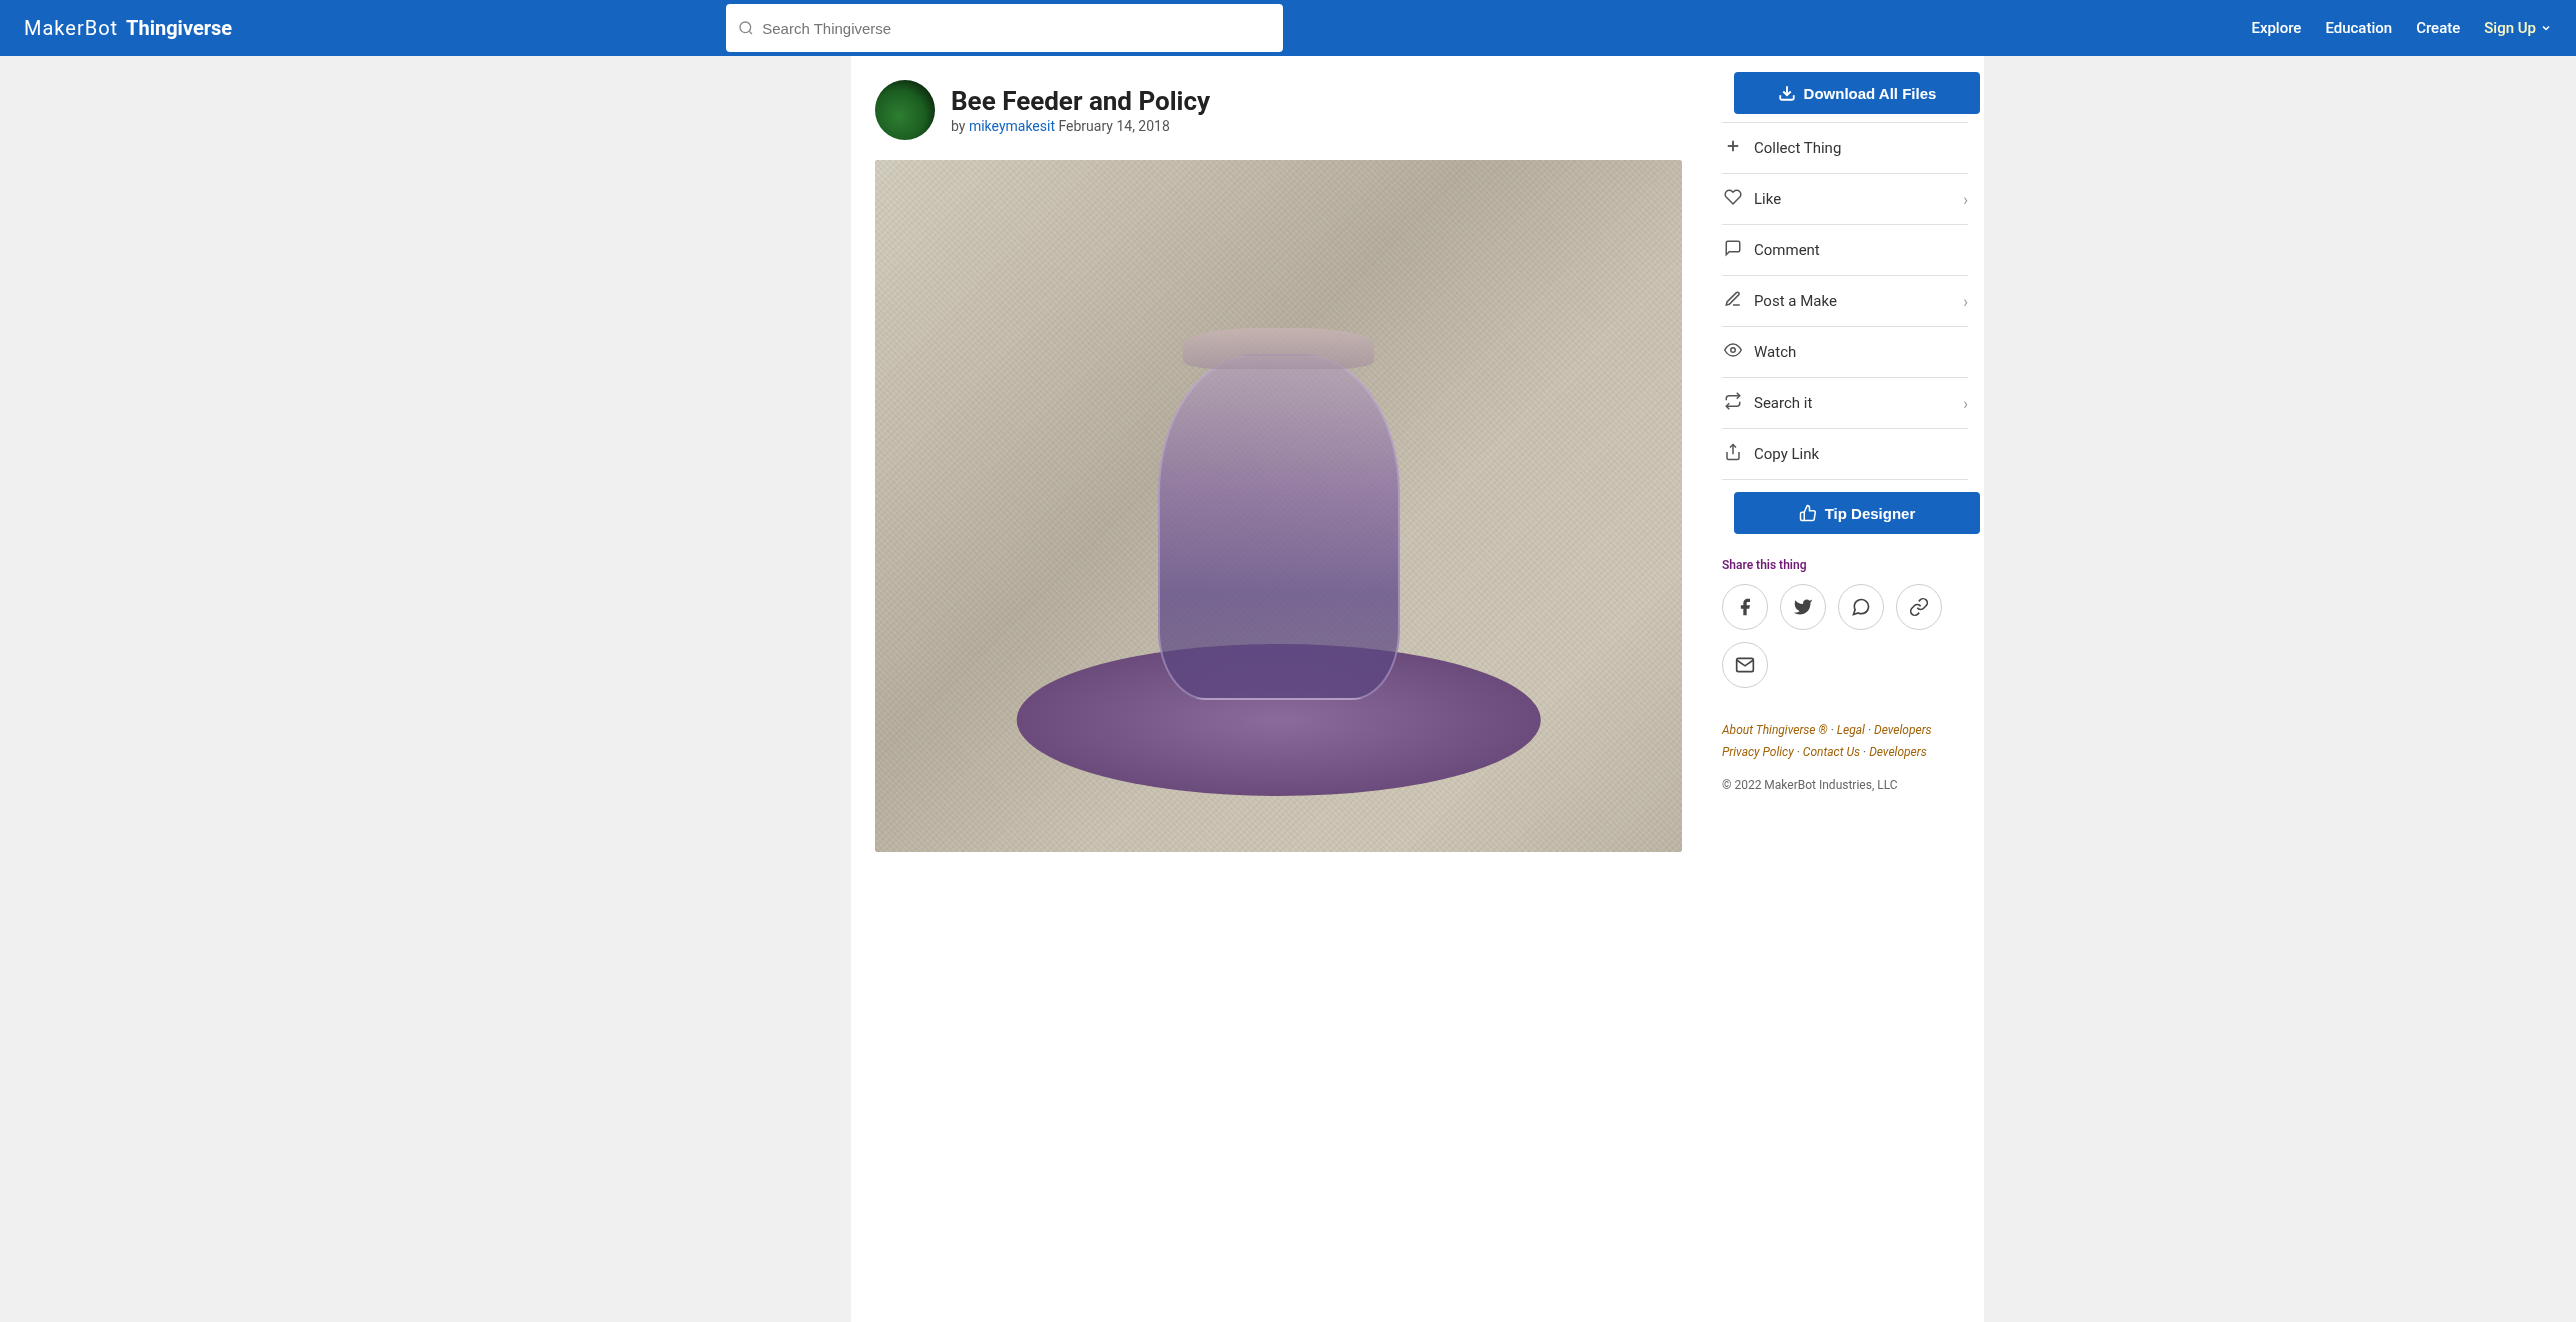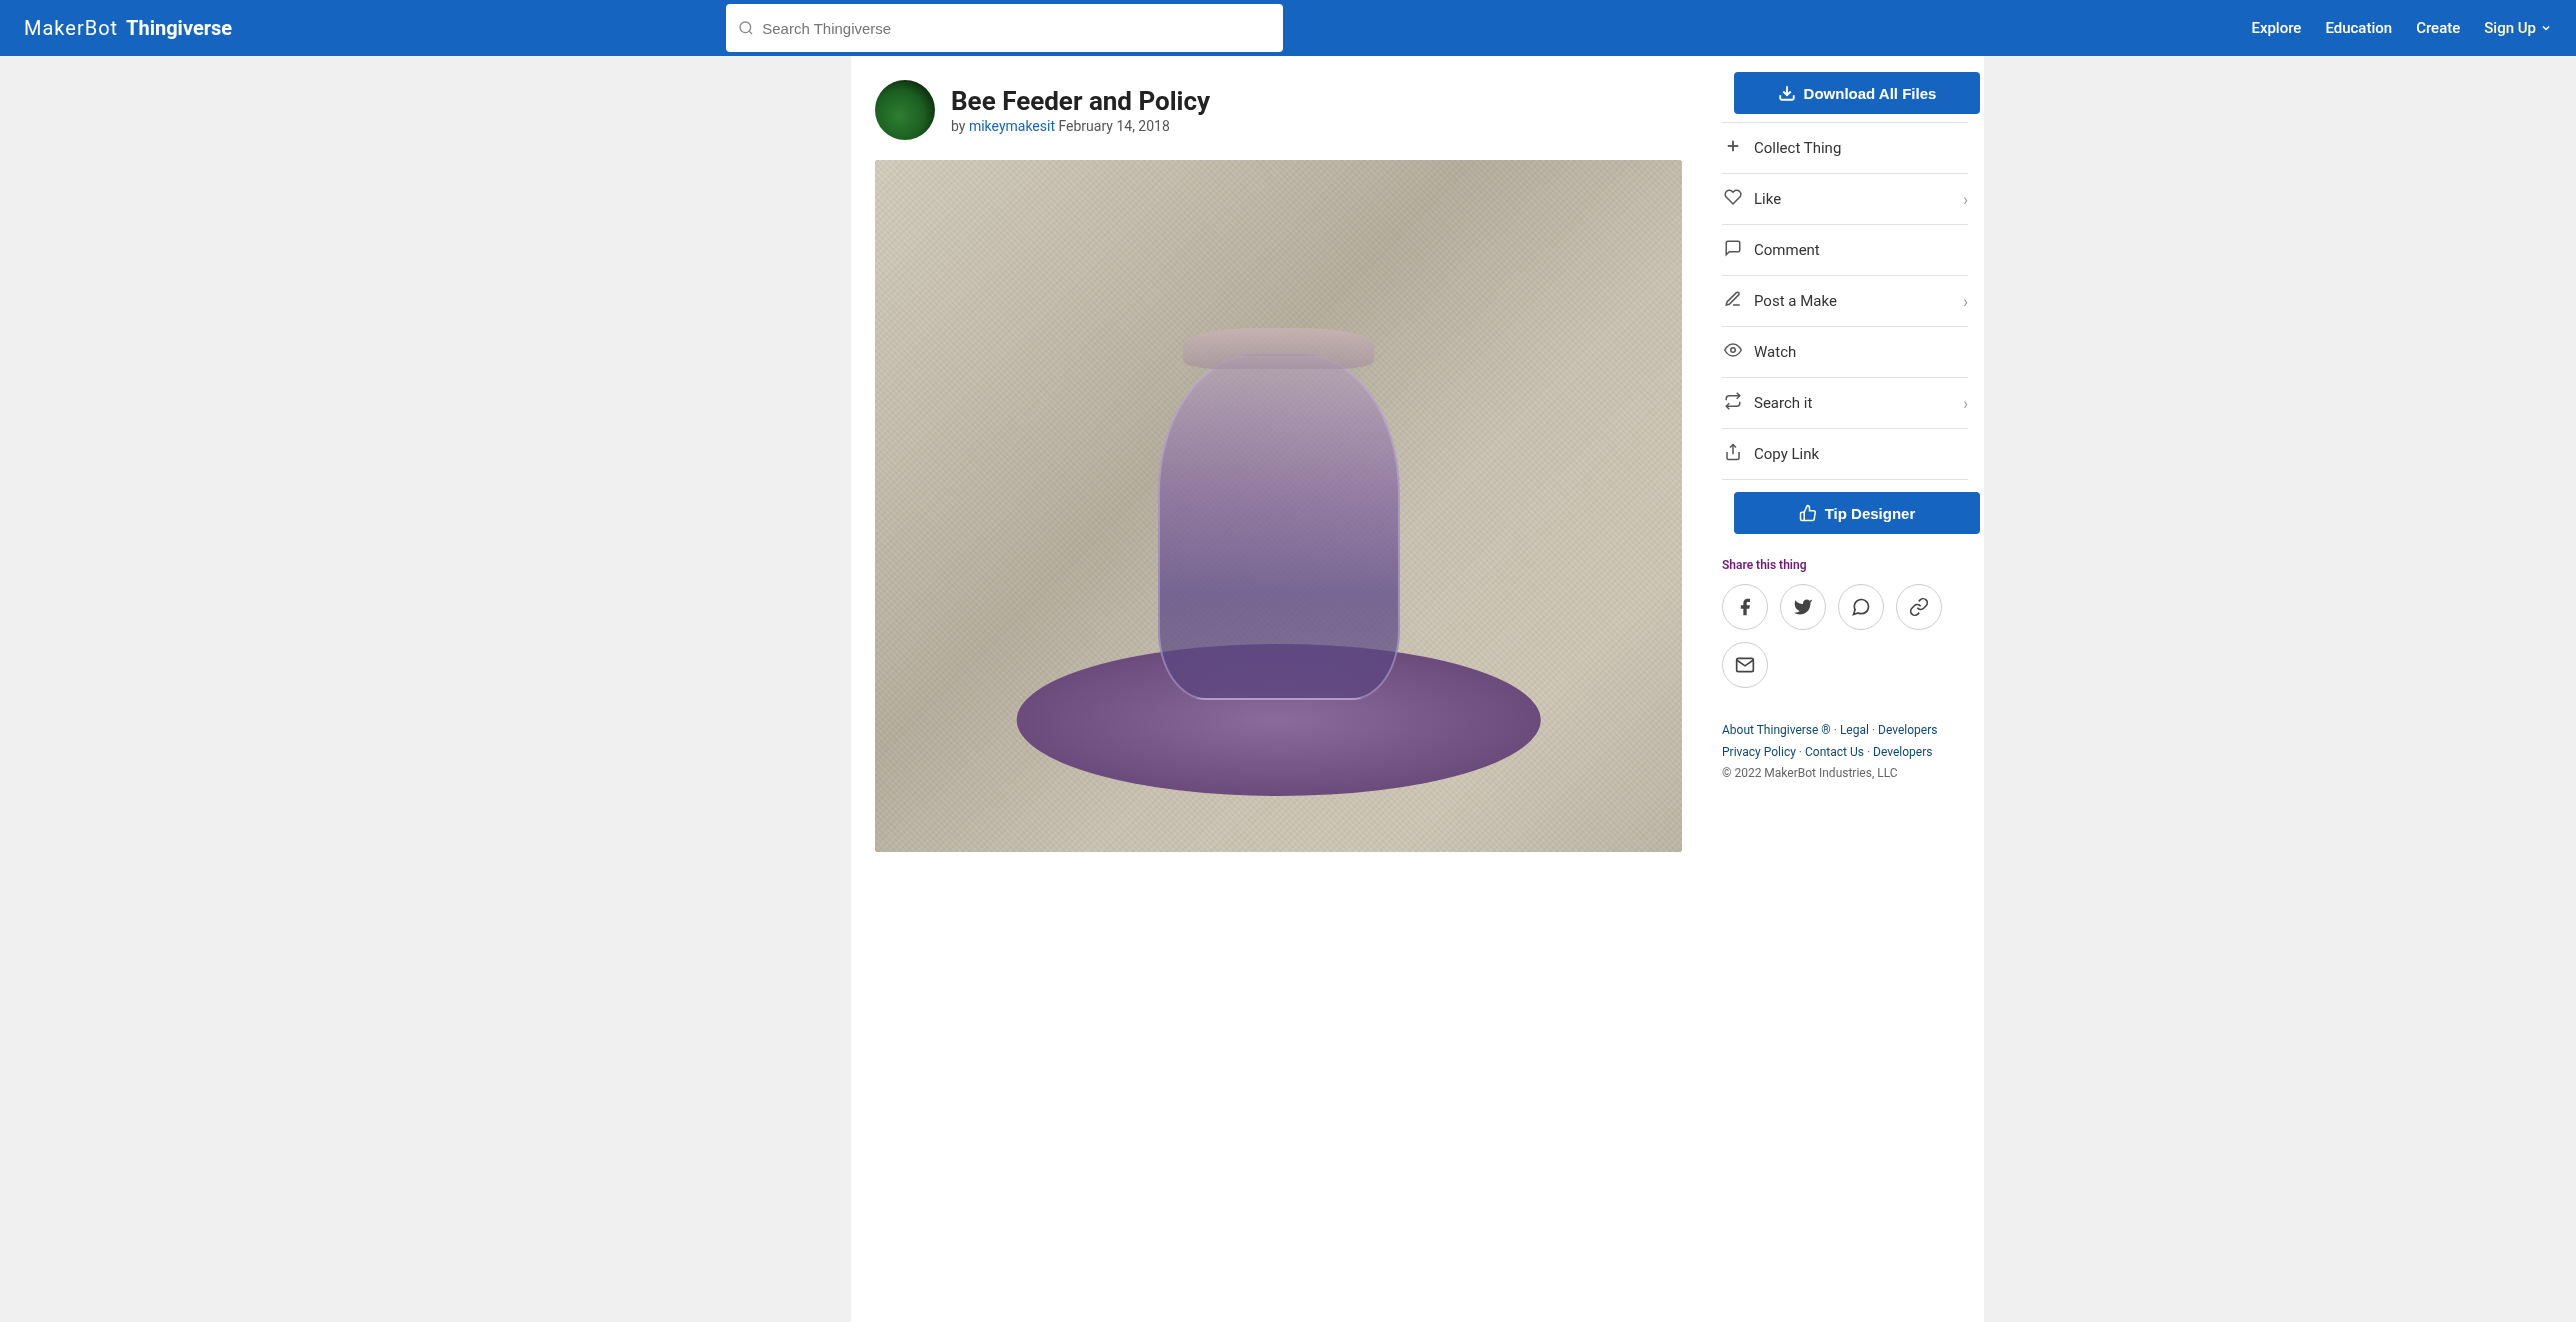--- a/index.html
+++ b/index.html
@@ -269,27 +269,28 @@
       color: #444;
     }
 
     .footer-links {
       margin-top: 32px;
       font-size: 12px;
       color: #666;
       line-height: 1.8;
     }
     .footer-links a {
-      color: #0c4a6e;
+      color: #a16207;
       text-decoration: none;
+      font-style: italic;
     }
     .footer-copyright {
       font-size: 12px;
       color: #666;
-      margin-top: 0;
+      margin-top: 12px;
     }
   </style>
 </head>
 <body>
 
 <header>
   <div class="header">
     <div class="logo">
       <span class="logo-makerbot">MakerBot</span>
       <span class="logo-thingiverse">Thingiverse</span>

